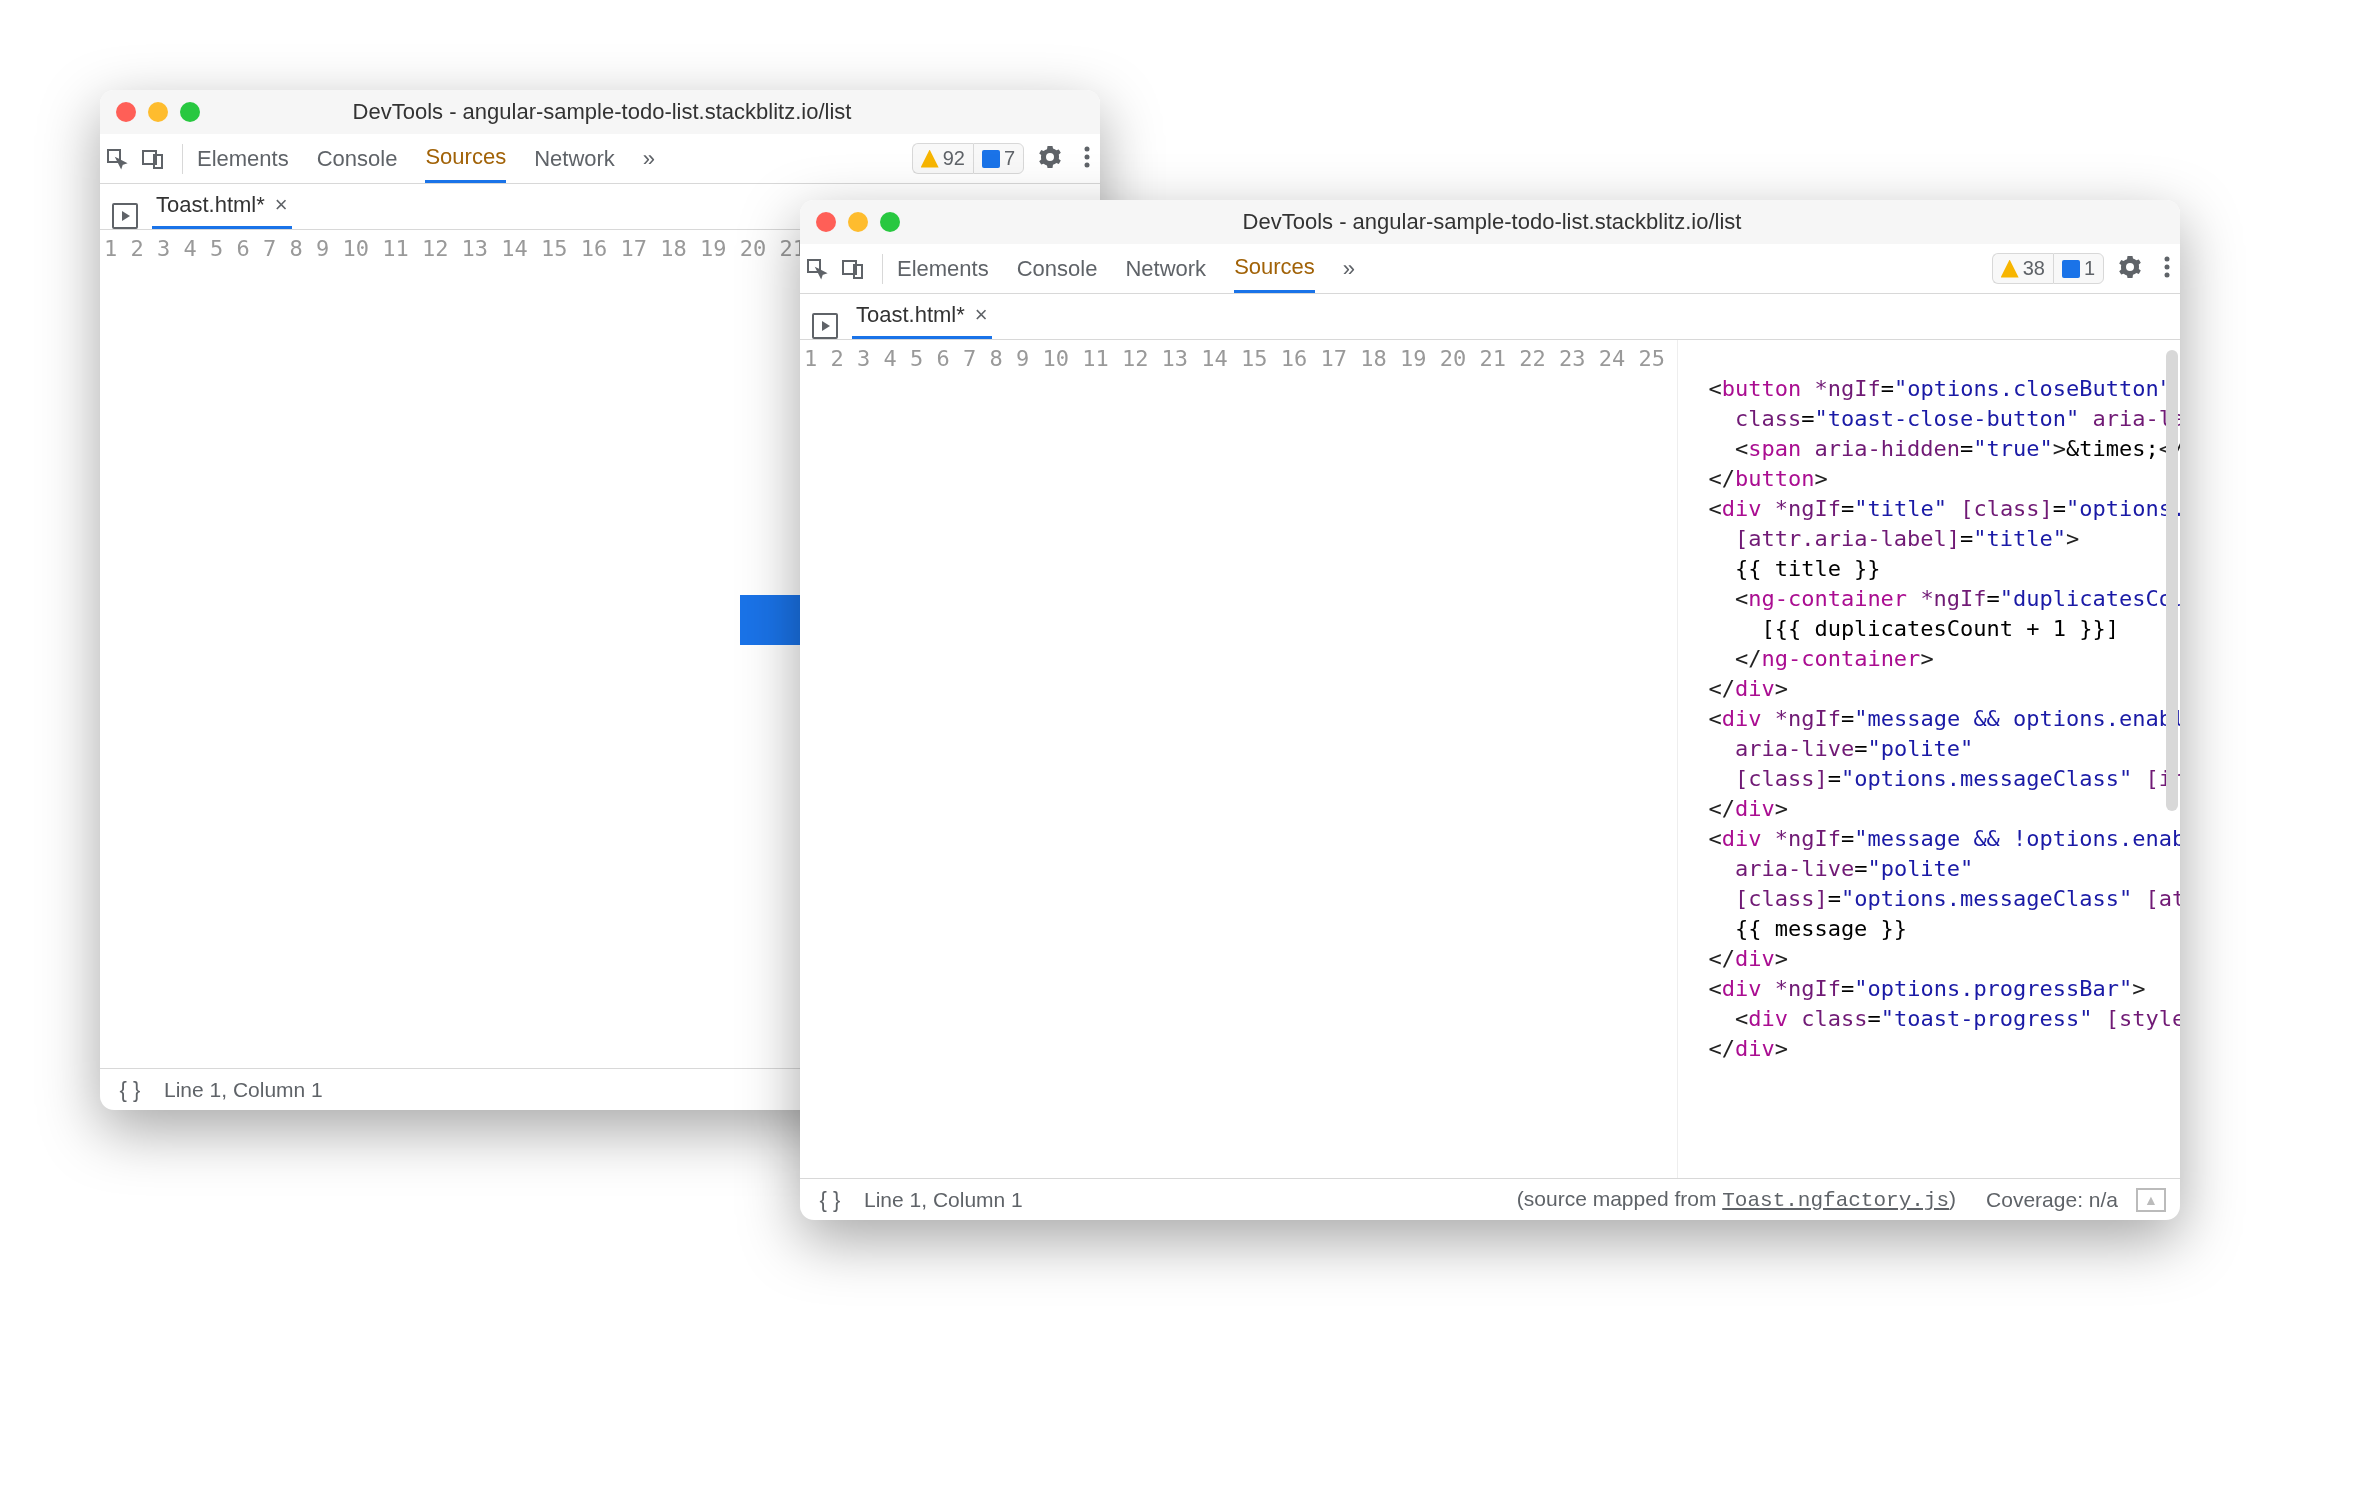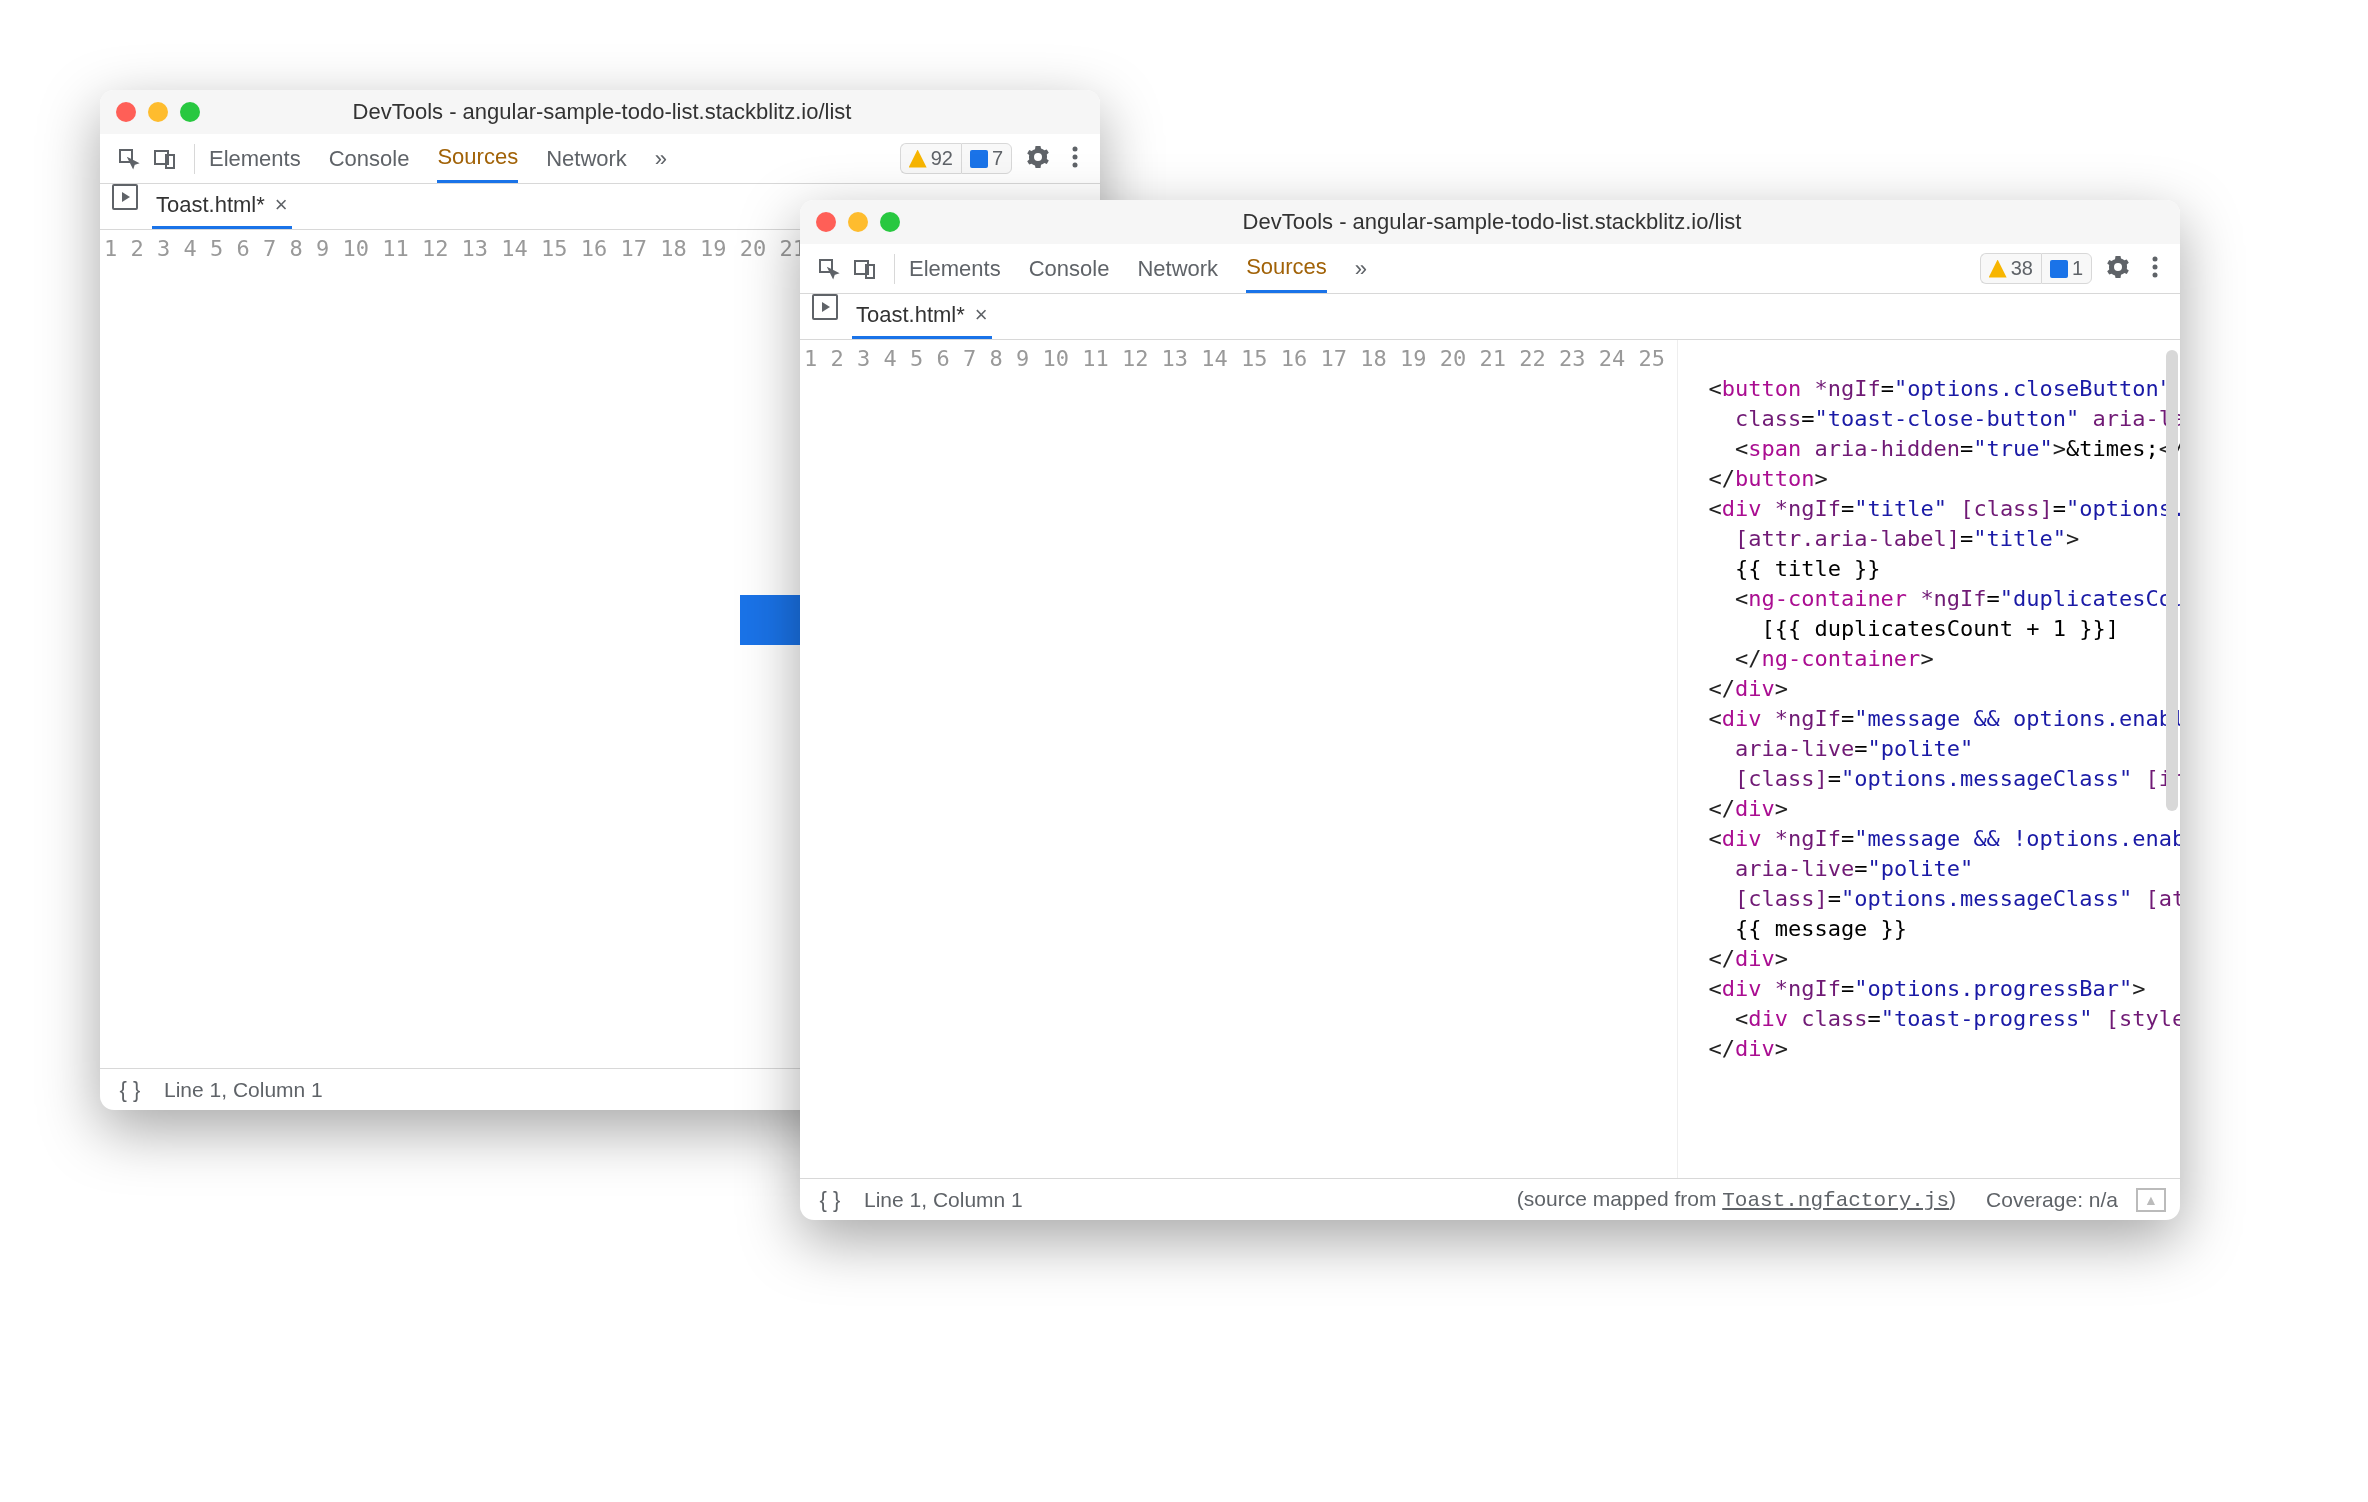--- a/index.html
+++ b/index.html
@@ -37,21 +37,21 @@
   font-size: 22px;
   font-weight: 400;
   color: #333;
   padding-right: 80px;
 }
 .toolbar {
   height: 50px;
   border-bottom: 1px solid #d8d8d8;
   display: flex;
   align-items: center;
-  padding: 0 14px;
+  padding: 0 2px;
   gap: 6px;
 }
 .tb-icon {
   width: 30px;
   height: 30px;
   display: flex;
   align-items: center;
   justify-content: center;
   color: #5f6368;
 }
@@ -73,21 +73,21 @@
 .badge:first-child { border-radius: 6px 0 0 6px; border-right: none;}
 .badge:last-child  { border-radius: 0 6px 6px 0;}
 .badge .bi { width: 18px; height: 18px; display: inline-block; }
 .warn-icon { background: #f7b500; clip-path: polygon(50% 0, 100% 100%, 0 100%); }
 .info-icon { background: #1a73e8; }
 .cog, .kebab { color: #5f6368; padding: 0 8px; }
 .filebar {
   height: 46px;
   border-bottom: 1px solid #d8d8d8;
   display: flex;
-  align-items: flex-start;
+  align-items: flex-end;
   padding: 0 12px;
   gap: 14px;
 }
 .play-box {
   width: 26px; height: 26px; border: 2px solid #5f6368; border-radius: 2px;
   display: flex; align-items: center; justify-content: center;
 }
 .file-tab {
   display: flex; align-items: center; gap: 10px; font-size: 22px; color: #333;
   padding: 8px 4px; border-bottom: 3px solid #1a73e8;

